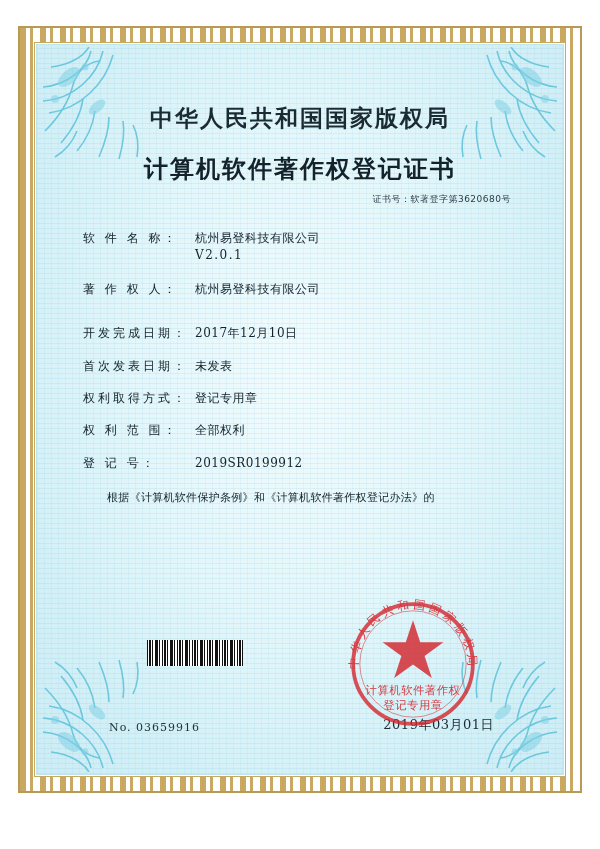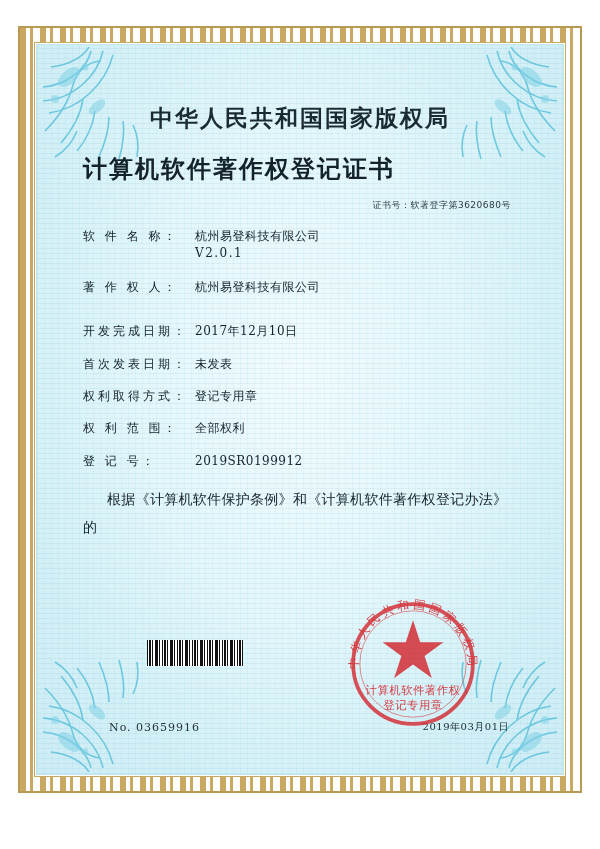--- a/index.html
+++ b/index.html
@@ -108,40 +108,40 @@
   .title-main {
     text-align: center;
     font-family: "DejaVu Serif", "Liberation Serif", serif;
     font-size: 23px;
     letter-spacing: 2px;
     color: #1b2b33;
     margin-top: 58px;
     font-weight: 700;
   }
   .title-sub {
-    text-align: left;
+    text-align: center;
     font-family: "DejaVu Serif", "Liberation Serif", serif;
     font-size: 24px;
     letter-spacing: 2px;
     color: #14232b;
     margin-top: 19px;
     font-weight: 700;
   }
 
   .cert-no {
     text-align: right;
     font-size: 9px;
     color: #2b3b44;
-    margin-top: 14px;
+    margin-top: 8px;
     padding-right: 6px;
     letter-spacing: .5px;
   }
 
   
-  .rows { margin-top: 16px; }
+  .rows { margin-top: 24px; }
   .row {
     display: flex;
     align-items: flex-start;
     margin-bottom: 15px;
     font-size: 12px;
     color: #14232b;
   }
   .row .label {
     width: 112px;
     flex: 0 0 112px;
@@ -155,21 +155,21 @@
     line-height: 1.45;
   }
   .row.first { margin-bottom: 10px; }
   .value .ver { display: block; letter-spacing: 1.5px; }
 
   .spacer-sm { height: 6px; }
   .spacer-md { height: 12px; }
 
   .statement {
     margin-top: 8px;
-    font-size: 14px;
+    font-size: 11px;
     line-height: 2;
     color: #14232b;
     font-family: "DejaVu Serif", "Liberation Serif", serif;
     letter-spacing: .3px;
   }
   .statement .indent { text-indent: 24px; display: block; }
 
   
   .barcode {
     position: absolute;
@@ -197,23 +197,23 @@
     left: 72px;
     bottom: 40px;
     font-size: 11px;
     color: #23323a;
     font-family: "DejaVu Serif", "Liberation Serif", serif;
     letter-spacing: 1px;
     z-index: 6;
   }
   .issue-date {
     position: absolute;
-    right: 54px;
+    right: 69px;
     bottom: 40px;
-    font-size: 10px;
+    font-size: 13px;
     color: #1b2b33;
     font-family: "DejaVu Serif", "Liberation Serif", serif;
     letter-spacing: .5px;
     z-index: 6;
   }
 
   
   .seal {
     position: absolute;
     right: 74px;

